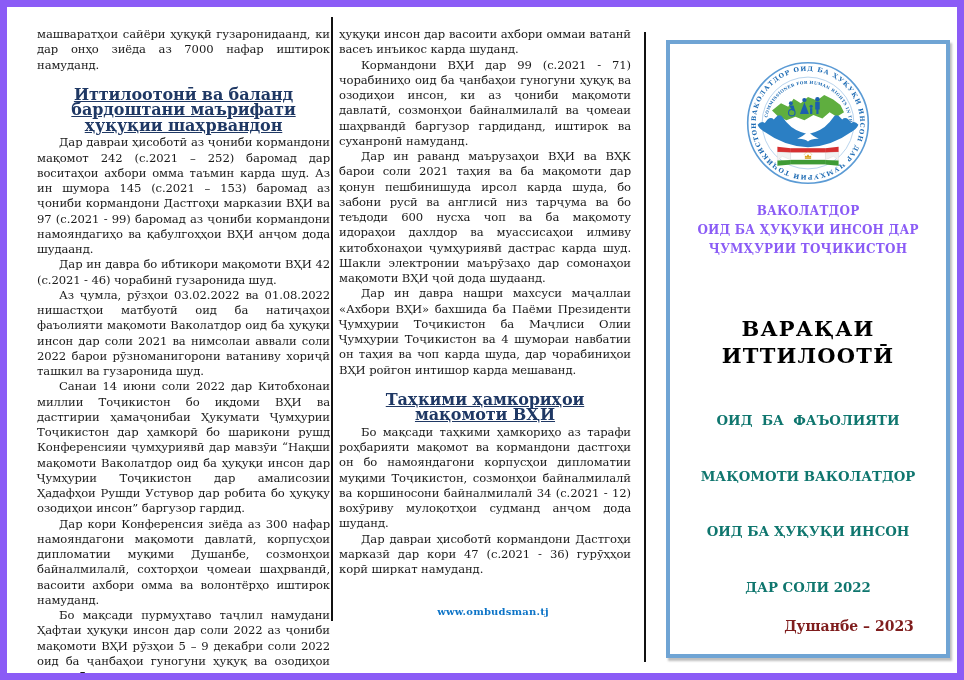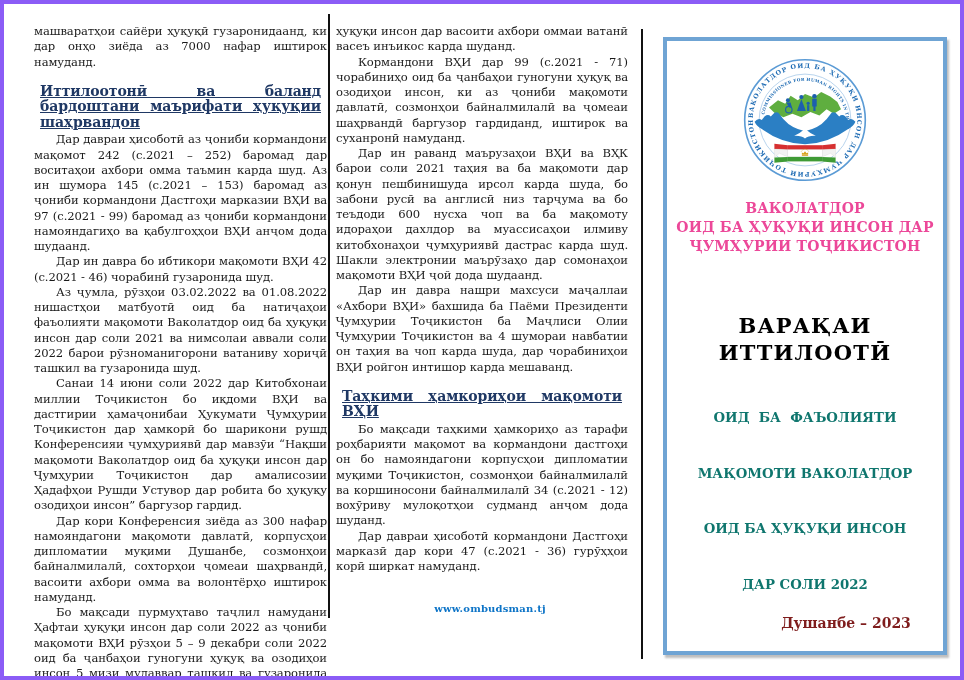--- a/index.html
+++ b/index.html
@@ -1,50 +1,50 @@
 <!DOCTYPE html>
 <html><head>
 <meta charset="utf-8">
 <style>
   html,body{margin:0;padding:0;background:#ffffff;}
   .page{
     position:relative;width:964px;height:680px;background:#ffffff;
-    border:4px solid #8b5cf6;box-sizing:border-box;overflow:hidden;
+    border:7px solid #8b5cf6;box-sizing:border-box;overflow:hidden;
     font-family:"DejaVu Serif","Liberation Serif",serif;color:#1a1a1a;
   }
   
   .col{position:absolute;top:20px;font-size:11.6px;line-height:15.25px;text-align:justify;letter-spacing:-0.1px;}
   .col1{left:30px;width:293px;}
   .col2{left:332px;width:292px;}
   .col p{margin:0;text-indent:22px;}
   .col p.cont{text-indent:0;}
   .col h3{
-    margin:14px 6px 2px 6px;font-size:14px;line-height:15.5px;
-    color:#1f3864;font-weight:bold;
+    margin:14px 6px 2px 6px;font-size:16px;line-height:15.5px;
+    text-align:center;color:#1f3864;font-weight:bold;
     text-decoration:underline;text-indent:0;
   }
   .divider{position:absolute;width:1.5px;background:#111;}
   .divider1{left:324px;top:10px;height:604px;}
   .divider2{left:637px;top:25px;height:630px;}
   
   .website{
     position:absolute;left:340px;top:599px;width:292px;text-align:center;
     font-weight:bold;font-size:10px;color:#0d74c7;letter-spacing:0.2px;
   }
   
   .panel{
     position:absolute;left:659px;top:33px;width:284px;height:618px;
     border:4px solid #6fa4d4;box-sizing:border-box;background:#fff;
     box-shadow:2px 3px 2px rgba(110,110,110,0.45);
     text-align:center;
   }
   .logo-wrap{margin-top:16px;}
   .org-title{
-    margin:12px 8px 6px 8px;font-weight:bold;font-size:14px;line-height:19px;
-    color:#ec4899;letter-spacing:0.2px;
+    margin:12px 8px 6px 8px;font-weight:bold;font-size:12px;line-height:19px;
+    color:#8b5cf6;letter-spacing:0.2px;
   }
   .doc-title{
     margin:56px 8px 0 8px;font-weight:bold;font-size:21px;line-height:27px;
     letter-spacing:1.2px;color:#000000;
   }
   .doc-subtitle{
     margin:6px 10px 0 10px;font-weight:bold;font-size:13.3px;line-height:18.5px;
     color:#0f766e;white-space:pre-wrap;
   }
   .panel-footer{

